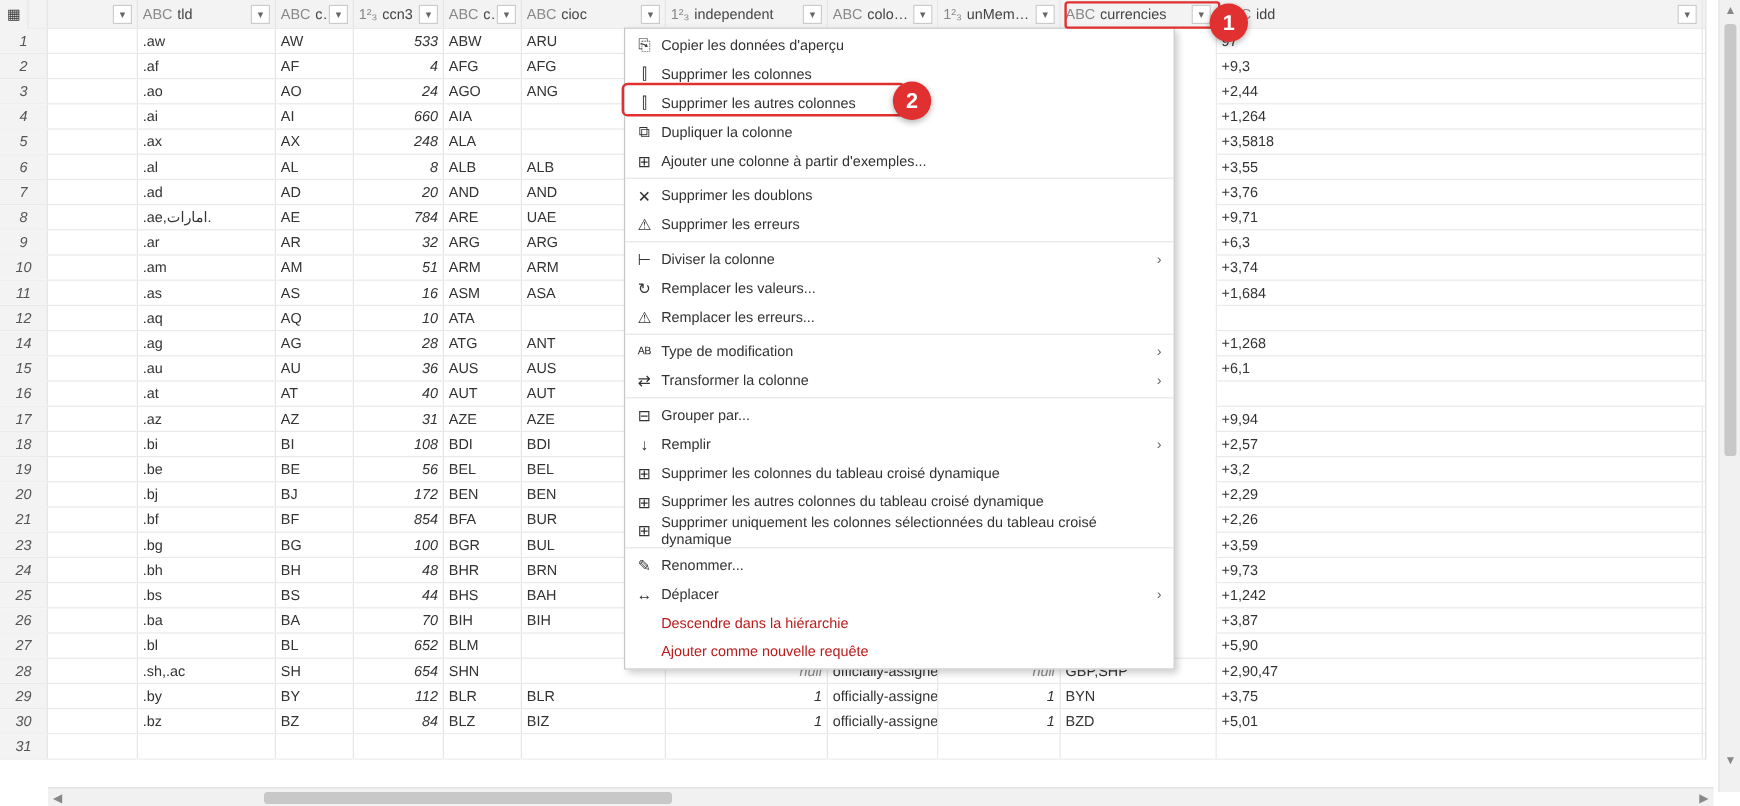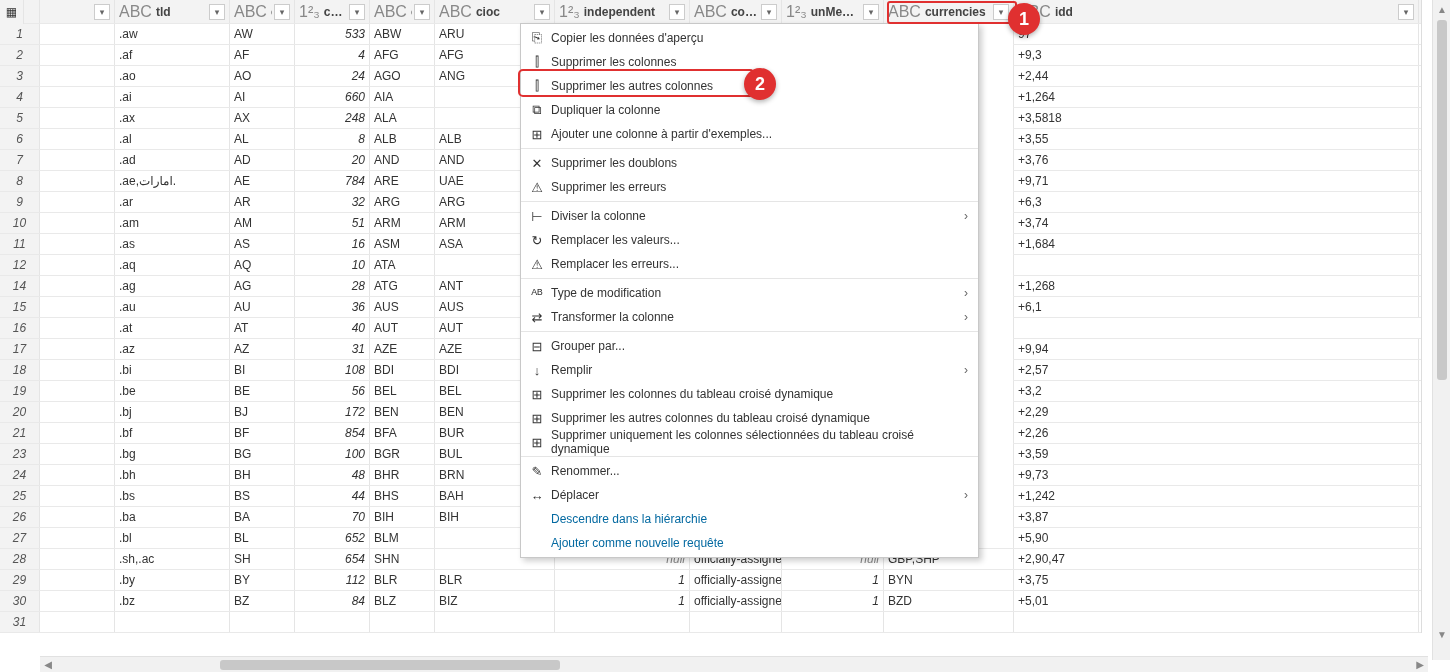--- a/index.html
+++ b/index.html
@@ -39,25 +39,25 @@
   color: #555;
   font-style: italic;
 }
 .hcell {
   background: #f3f3f3;
   position: relative;
   font-weight: 400;
   color: #444;
 }
 .hcell .typeicon {
-  font-size: 16px;
+  font-size: 12px;
   color: #888;
   margin-right: 4px;
 }
-.hcell .label { flex: 1; overflow: hidden; text-overflow: ellipsis; font-weight: bold; }
+.hcell .label { flex: 1; overflow: hidden; text-overflow: ellipsis; }
 .hcell .drop {
   width: 16px; height: 16px;
   display: flex; align-items: center; justify-content: center;
   color: #666; font-size: 9px;
   border: 1px solid #ccc;
   background: #fff;
   margin-left: 2px;
 }
 .col-empty   { width: 75px; }
 .col-tld     { width: 115px; }
@@ -84,21 +84,21 @@
   z-index: 10;
   padding: 2px 0;
 }
 .mitem {
   height: 24px;
   display: flex;
   align-items: center;
   padding: 0 10px 0 6px;
   color: #333;
 }
-.mitem.disabled { color: #0369a1; justify-content: flex-end; }
+.mitem.disabled { color: #b91c1c; justify-content: flex-end; }
 .micn { width: 20px; display:flex; align-items:center; justify-content:center; font-size: 13px; }
 .mlbl { flex: 1; padding-left: 4px; }
 .marrow { color: #666; font-size: 12px; }
 .msep { height: 1px; background: #e5e5e5; margin: 2px 0; }
 .highlight-curr {
   position: absolute;
   top: 1px; left: 887px;
   width: 130px; height: 23px;
   border: 2px solid #e03030;
   border-radius: 3px;

